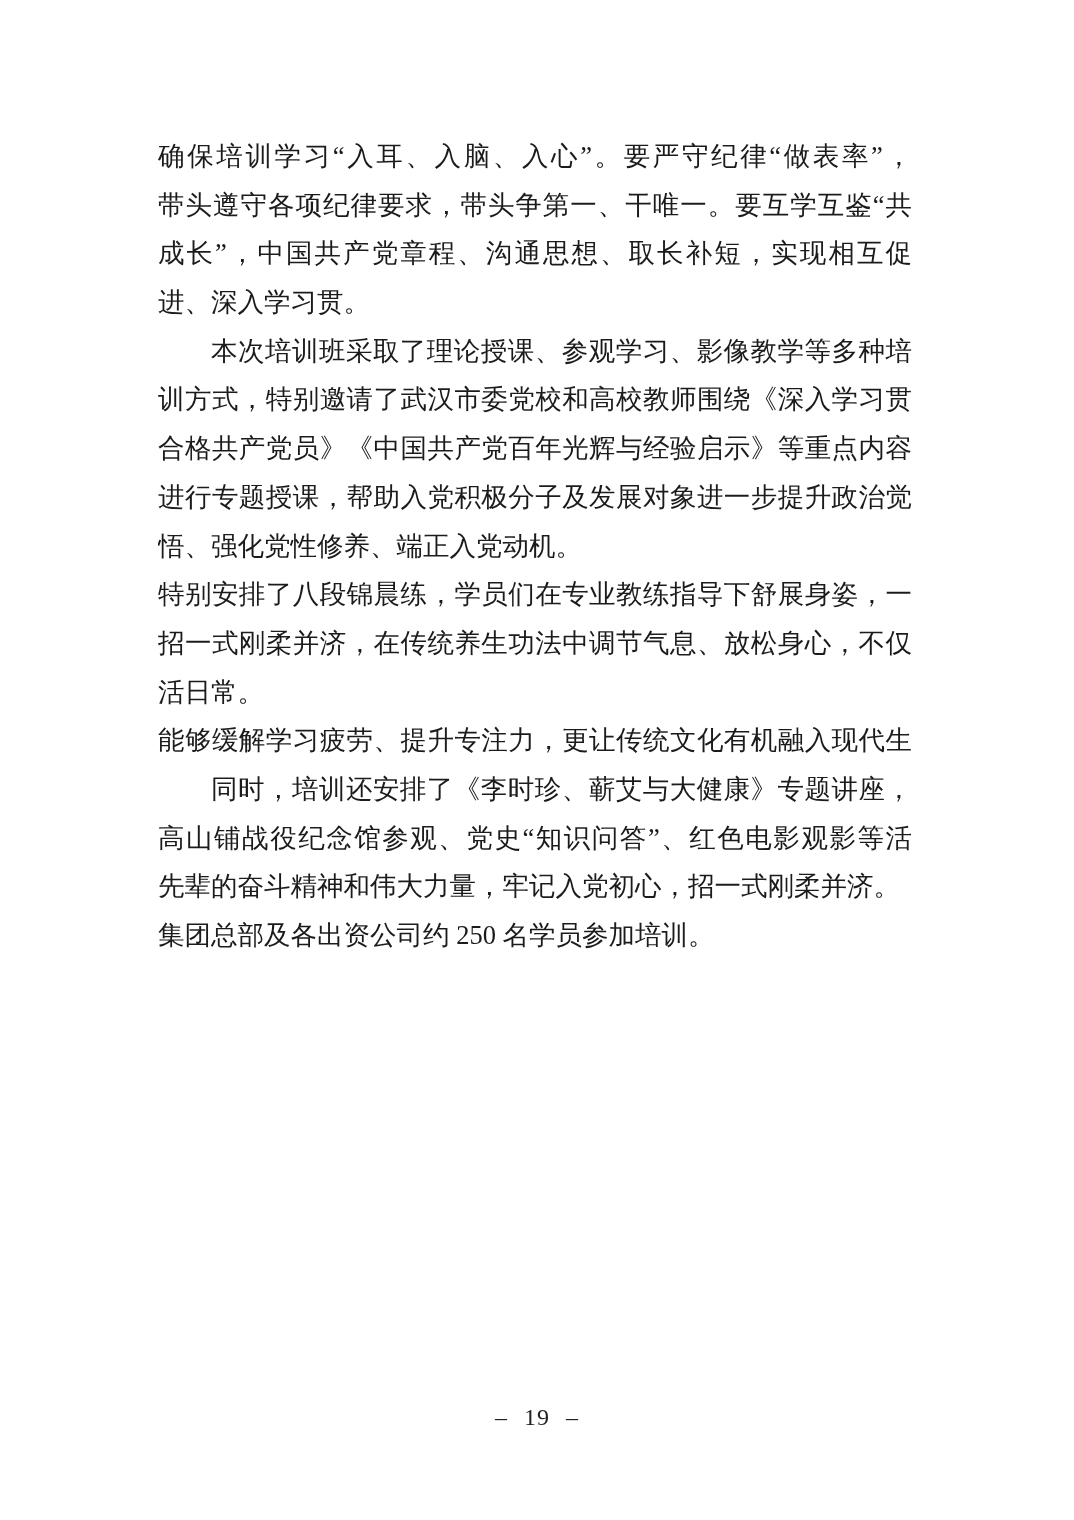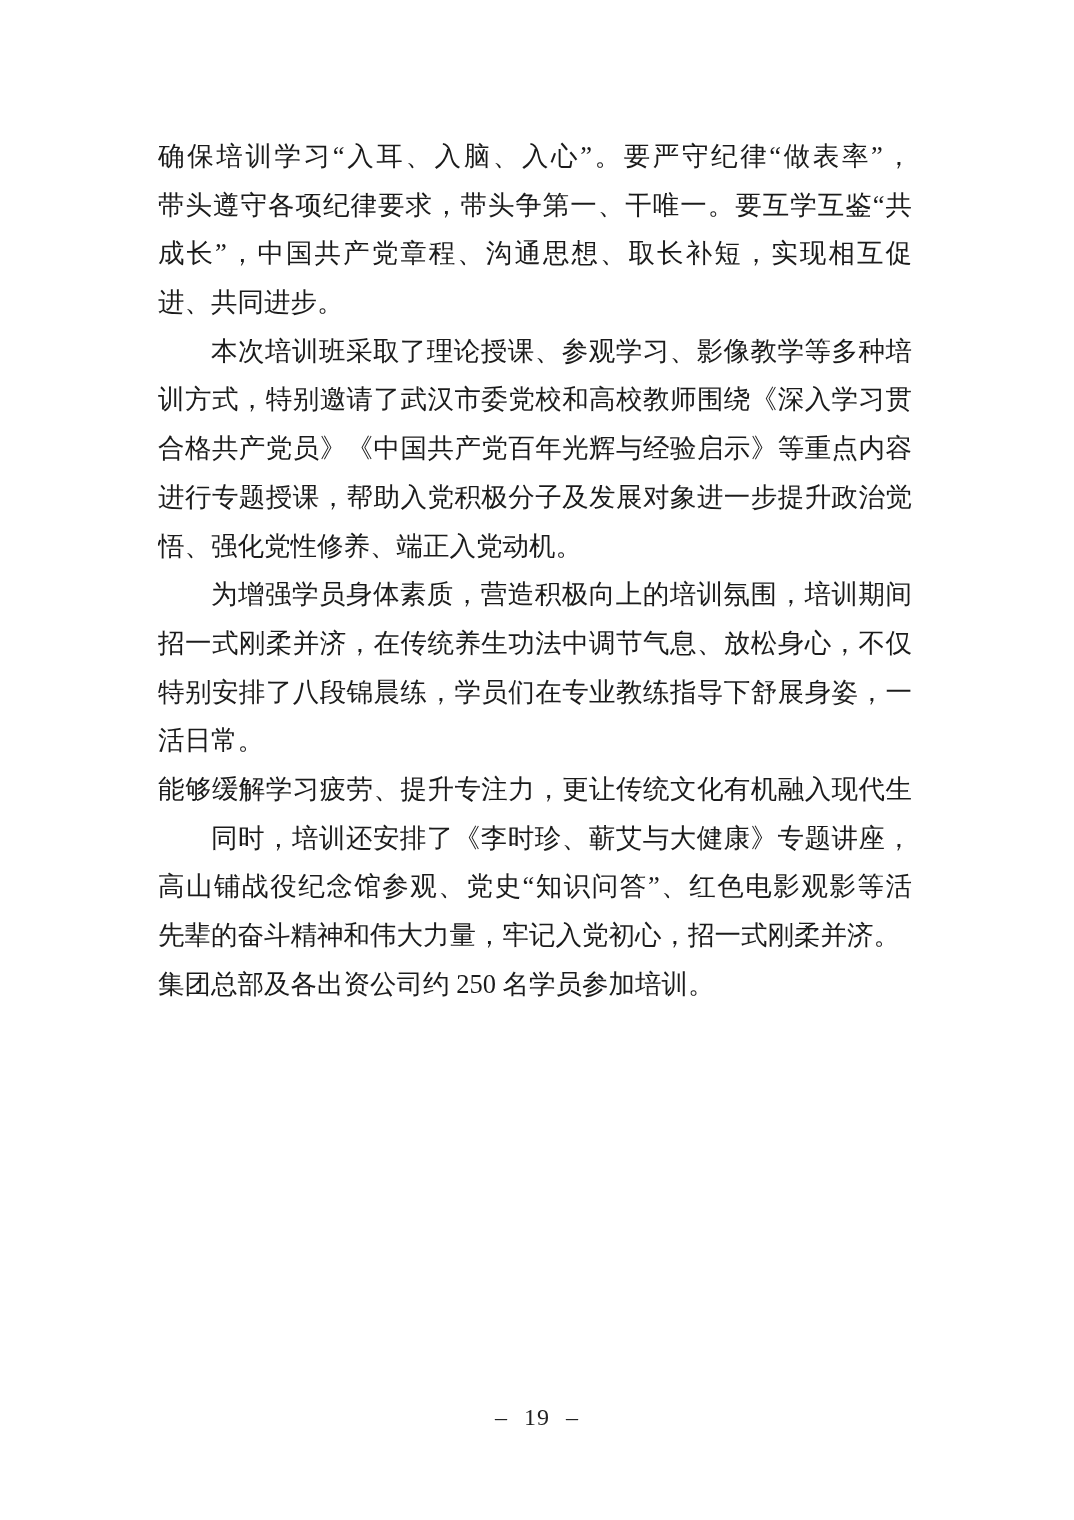--- a/index.html
+++ b/index.html
@@ -62,33 +62,32 @@
 </style>
 </head>
 <body>
 
 <div class="page">
   <main class="body-text">
       <div class="paragraph">
         <div class="line">确保培训学习“入耳、入脑、入心”。要严守纪律“做表率”，</div>
         <div class="line">带头遵守各项纪律要求，带头争第一、干唯一。要互学互鉴“共</div>
         <div class="line">成长”，中国共产党章程、沟通思想、取长补短，实现相互促</div>
-        <div class="line end">进、共同进步。</div>
+        <div class="line end">进、深入学习贯。</div>
       </div>
       <div class="paragraph">
         <div class="line indent">本次培训班采取了理论授课、参观学习、影像教学等多种培</div>
         <div class="line">训方式，特别邀请了武汉市委党校和高校教师围绕《深入学习贯</div>
         <div class="line">合格共产党员》《中国共产党百年光辉与经验启示》等重点内容</div>
         <div class="line">进行专题授课，帮助入党积极分子及发展对象进一步提升政治觉</div>
         <div class="line end">悟、强化党性修养、端正入党动机。</div>
       </div>
       <div class="paragraph">
-        <div class="line indent">为增强学员身体素质，营造积极向上的培训氛围，培训期间</div>
+        <div class="line">特别安排了八段锦晨练，学员们在专业教练指导下舒展身姿，一</div>
         <div class="line">招一式刚柔并济，在传统养生功法中调节气息、放松身心，不仅</div>
-        <div class="line">特别安排了八段锦晨练，学员们在专业教练指导下舒展身姿，一</div>
         <div class="line end">活日常。</div>
         <div class="line">能够缓解学习疲劳、提升专注力，更让传统文化有机融入现代生</div>
       </div>
       <div class="paragraph">
         <div class="line indent">同时，培训还安排了《李时珍、蕲艾与大健康》专题讲座，</div>
         <div class="line">高山铺战役纪念馆参观、党史“知识问答”、红色电影观影等活</div>
         <div class="line end">先辈的奋斗精神和伟大力量，牢记入党初心，招一式刚柔并济。</div>
       </div>
       <div class="paragraph">
         <div class="line end">集团总部及各出资公司约 250 名学员参加培训。</div>

